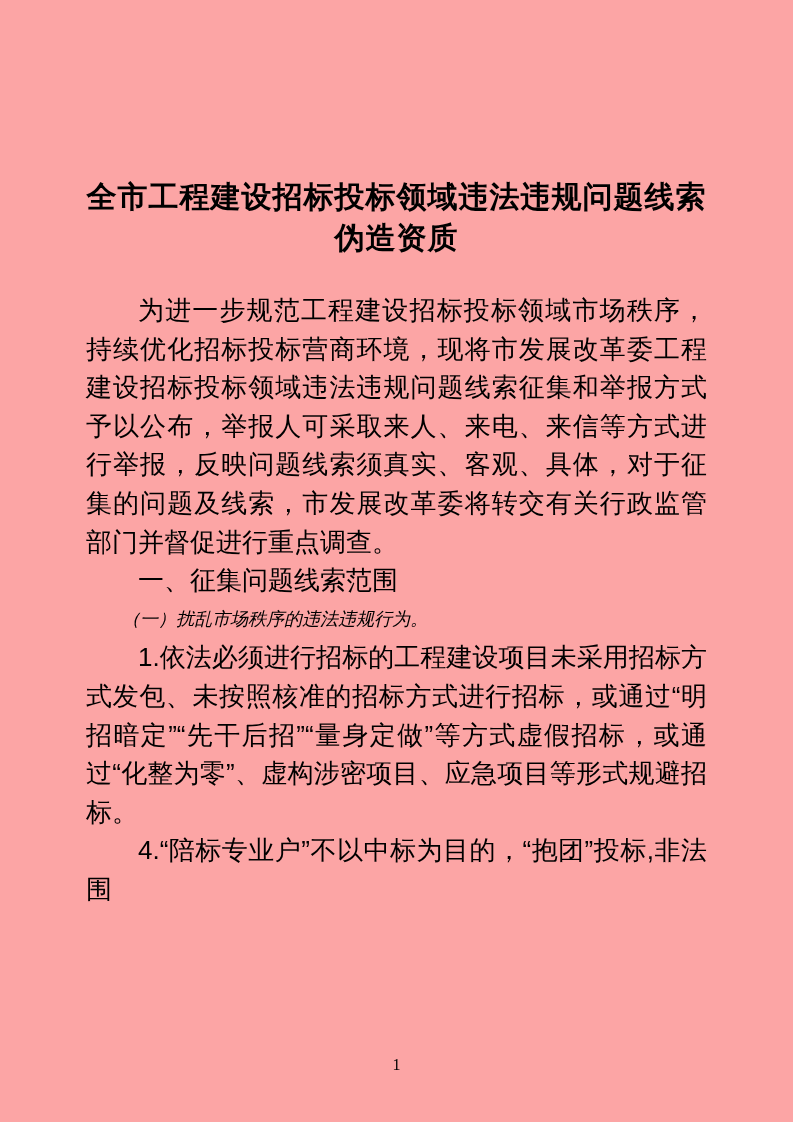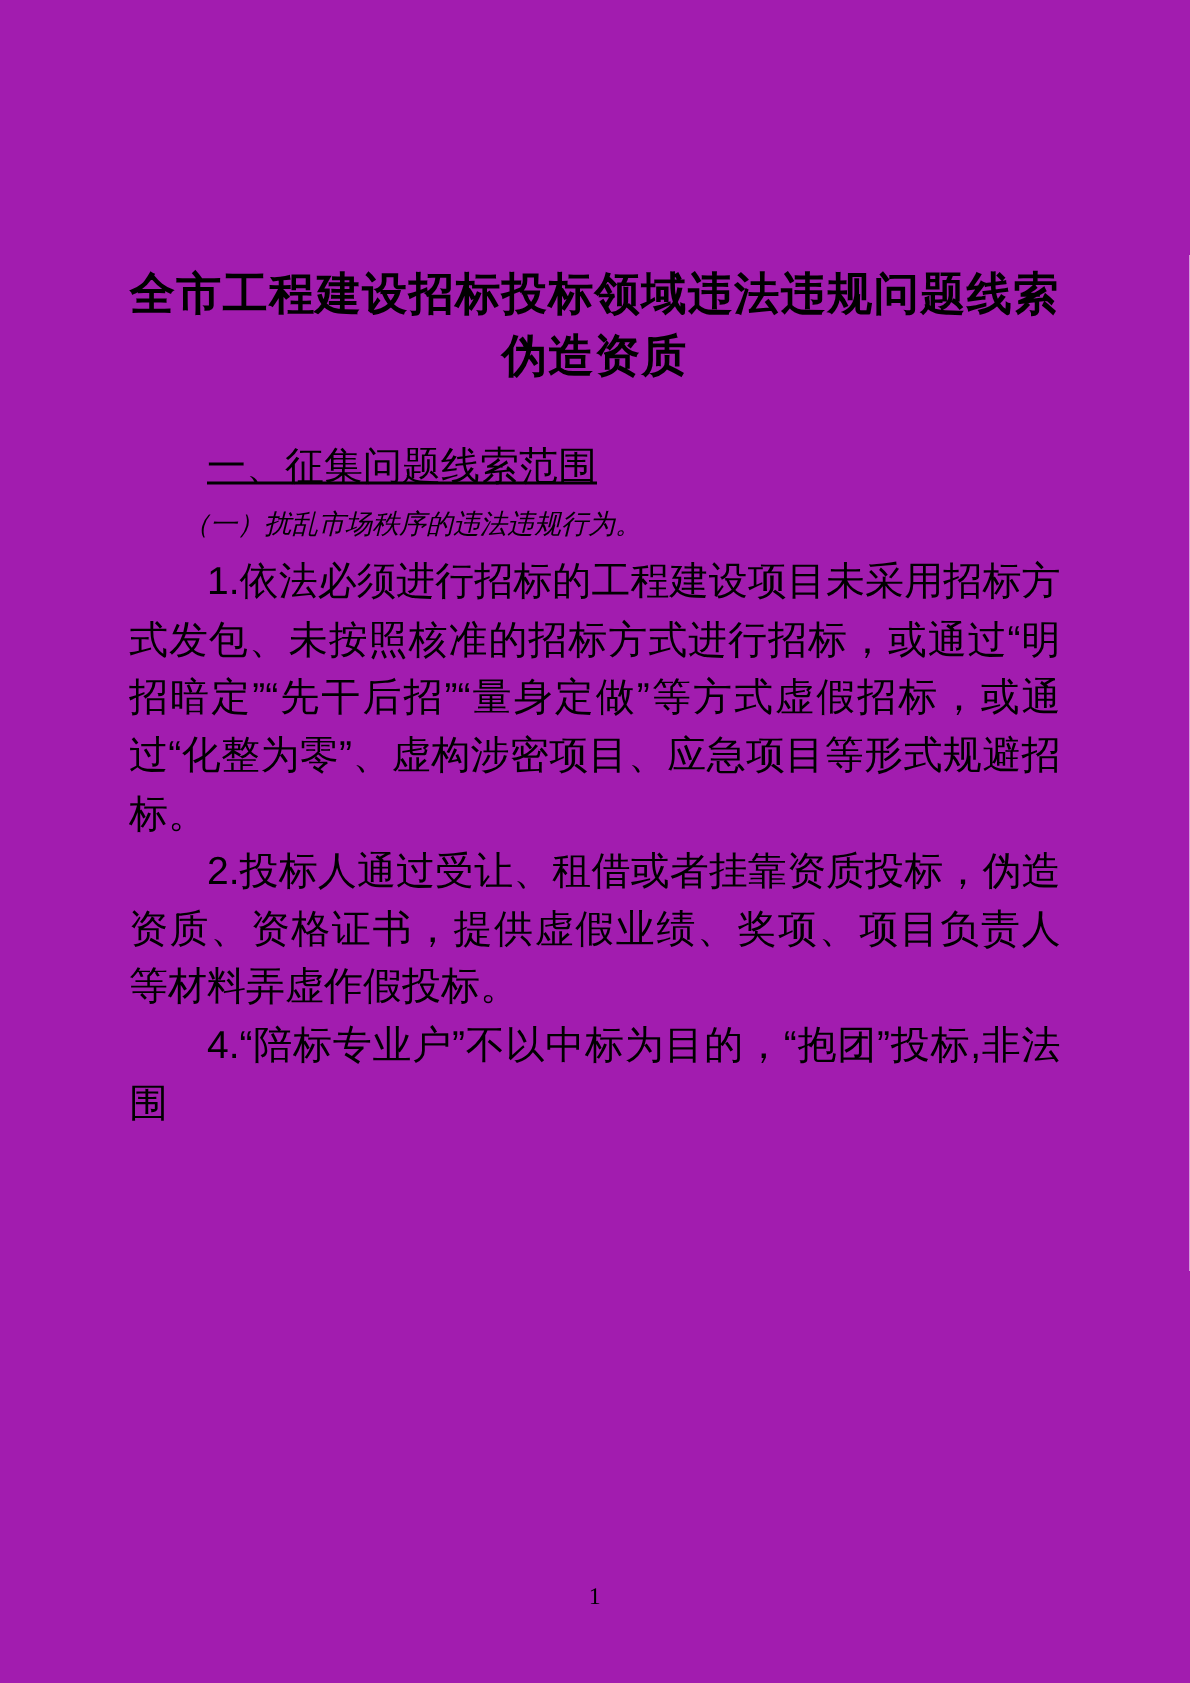--- a/index.html
+++ b/index.html
@@ -4,21 +4,21 @@
 <style>
   html, body {
     margin: 0;
     padding: 0;
     background: #ffffff;
   }
   .page {
     position: relative;
     width: 793px;
     height: 1122px;
-    background: #a21caf;
+    background: #fca5a5;
     overflow: hidden;
     color: #000000;
     font-family: "Liberation Sans", sans-serif;
   }
   .doc-title {
     margin: 0;
     padding-top: 176px;
     text-align: center;
     font-family: "Liberation Serif", serif;
     font-weight: bold;
@@ -35,21 +35,20 @@
     line-height: 38.6px;
     text-align: justify;
     text-justify: inter-character;
   }
   .para {
     margin: 0;
     text-indent: 2em;
   }
   .para.heading {
     font-weight: 500;
-    text-decoration: underline;
   }
   .para.kaiti {
     font-family: "Liberation Serif", serif;
     font-style: italic;
     font-size: 18px;
   }
   .page-number {
     position: absolute;
     left: 0;
     right: 0;
@@ -63,21 +62,21 @@
 </head>
 <body>
 
 <div class="page">
   <h1 class="doc-title">
     <span class="title-line">全市工程建设招标投标领域违法违规问题线索</span>
     <span class="title-line">伪造资质</span>
   </h1>
 
   <div class="content" id="content">
+      <p class="para body">为进一步规范工程建设招标投标领域市场秩序，持续优化招标投标营商环境，现将市发展改革委工程建设招标投标领域违法违规问题线索征集和举报方式予以公布，举报人可采取来人、来电、来信等方式进行举报，反映问题线索须真实、客观、具体，对于征集的问题及线索，市发展改革委将转交有关行政监管部门并督促进行重点调查。</p>
       <p class="para heading">一、征集问题线索范围</p>
       <p class="para kaiti">（一）扰乱市场秩序的违法违规行为。</p>
       <p class="para body">1.依法必须进行招标的工程建设项目未采用招标方式发包、未按照核准的招标方式进行招标，或通过“明招暗定”“先干后招”“量身定做”等方式虚假招标，或通过“化整为零”、虚构涉密项目、应急项目等形式规避招标。</p>
-      <p class="para body">2.投标人通过受让、租借或者挂靠资质投标，伪造资质、资格证书，提供虚假业绩、奖项、项目负责人等材料弄虚作假投标。</p>
       <p class="para body">4.“陪标专业户”不以中标为目的，“抱团”投标,非法围</p>
     </div>
 
   <div class="page-number">1</div>
 </div>
 
 </body></html>

